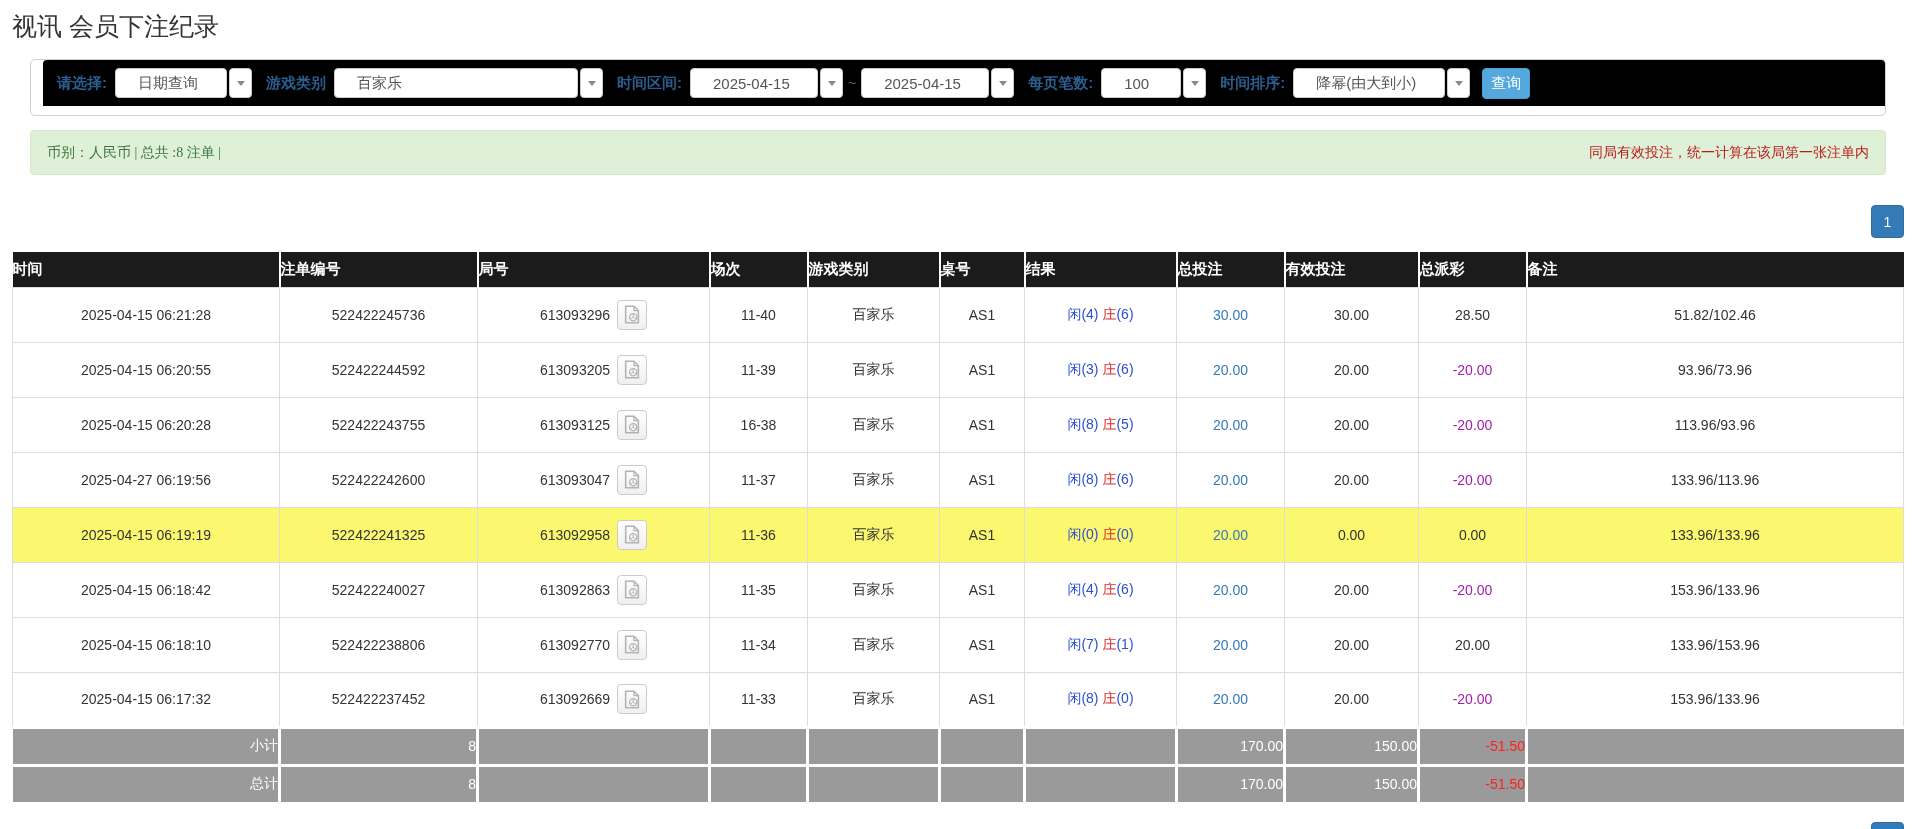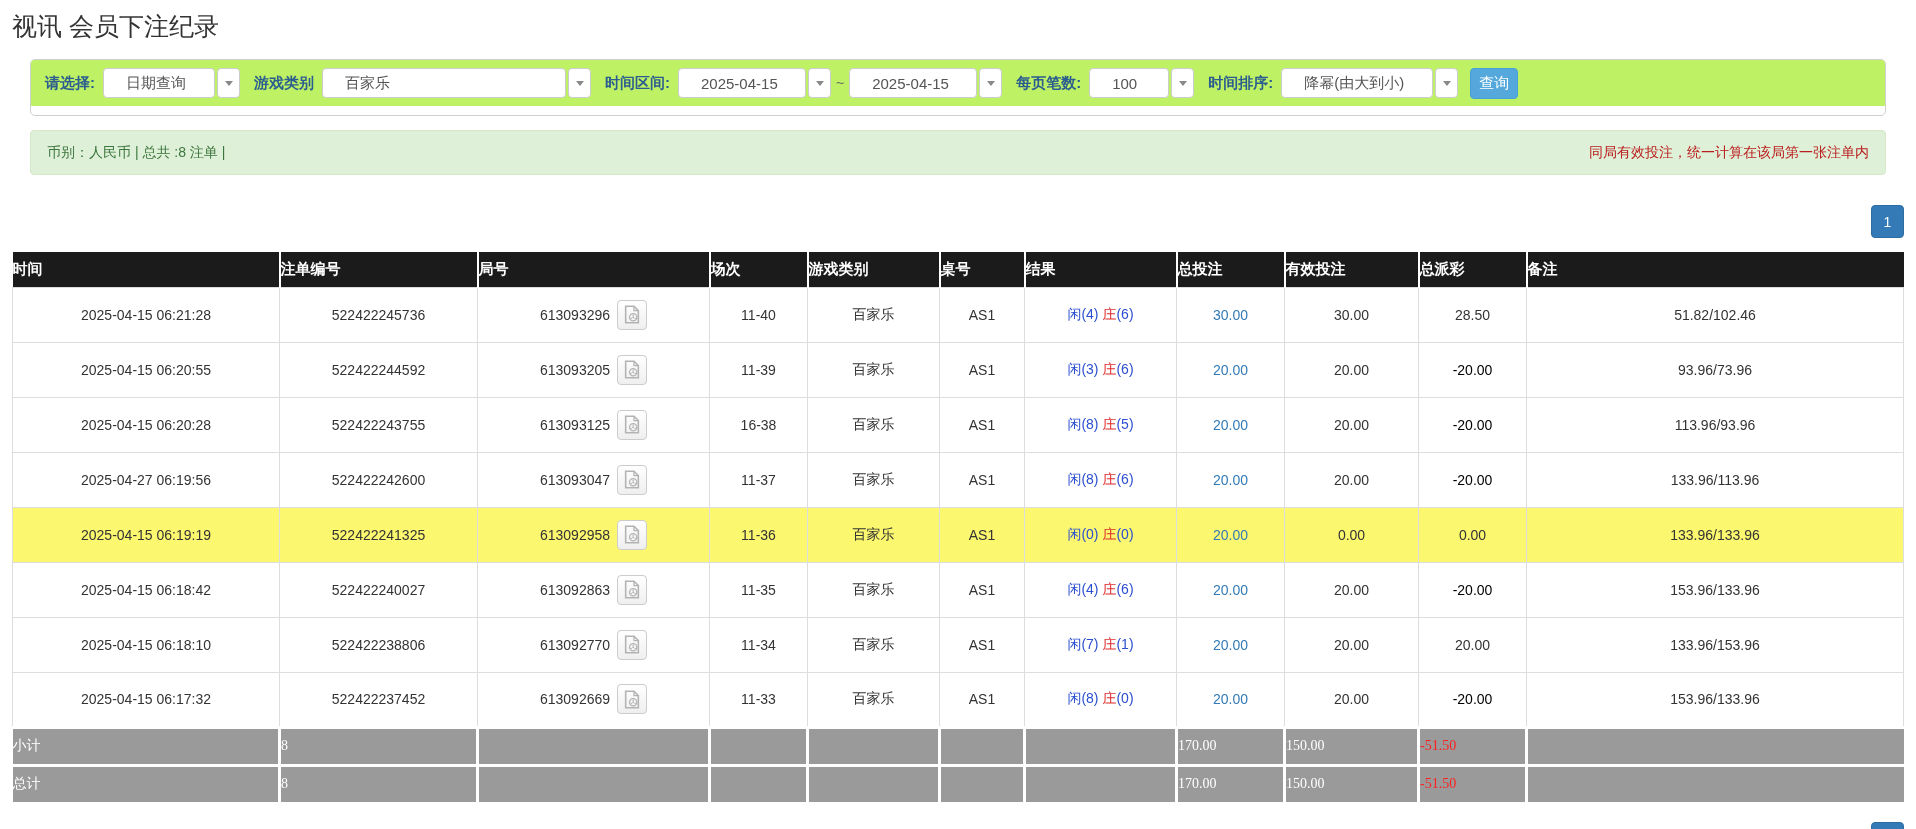--- a/index.html
+++ b/index.html
@@ -4,39 +4,39 @@
 <style>
   * { box-sizing: border-box; margin: 0; padding: 0; }
   html,body { width:1916px; height:829px; overflow:hidden; background:#fff;
     font-family:"Liberation Sans","DejaVu Sans",sans-serif; }
 
   .page-title { margin:10px 0 0 12px; font-size:25px; font-weight:500; color:#333; }
 
   
   .filter-panel { margin:16px 30px 0; border:1px solid #cfcfcf; border-radius:5px;
     padding-bottom:9px; background:#fff; }
-  .filter-bar { background:#bef264; border-radius:4px 4px 0 0; height:46px;
-    display:flex; align-items:center; padding:0 12px; }
+  .filter-bar { background:#000000; border-radius:4px 4px 0 0; height:46px;
+    display:flex; align-items:center; padding:0 12px;margin-left:12px; }
   .f-label { font-weight:bold; color:#2c5d8f; font-size:15px; margin:0 8px 0 14px; white-space:nowrap; }
   .f-label.first { margin-left:2px; }
   .sel-group { display:inline-flex; align-items:stretch; gap:2px; }
   .sel-box { display:inline-flex; align-items:center; background:#fff; border:1px solid #ccc;
     border-radius:4px; height:30px; padding:0 22px; font-size:15px; color:#555; white-space:nowrap; }
   .caret-box { display:inline-flex; align-items:center; justify-content:center; width:23px; height:30px;
     background:#fff; border:1px solid #ccc; border-radius:4px; }
   .caret { width:0; height:0; border-left:4px solid transparent; border-right:4px solid transparent;
     border-top:5px solid #888; }
   .tilde { color:#666; font-size:14px; margin:0 5px; }
   .search-btn { margin-left:12px; width:48px; height:31px; background:#55a8dc; border:1px solid #479fd6;
     border-radius:4px; color:#fff; font-size:15px; cursor:pointer;
     font-family:"Liberation Sans","DejaVu Sans",sans-serif; }
 
   
   .alert-success { margin:14px 30px 0; background:#dff0d8; border:1px solid #d6e9c6; border-radius:4px;
-    height:45px; display:flex; align-items:center; justify-content:space-between; padding:0 16px; }
+    height:45px; display:flex; align-items:center; justify-content:space-between; padding:0 16px;font-family:Liberation Serif, serif; }
   .alert-left { color:#3c763d; font-size:14px; }
   .alert-right { color:#b91c1c; font-size:14px; }
 
   
   .pager { margin:0 12px; text-align:right; }
   .pager.top { margin-top:30px; height:33px; }
   .pager.bottom { margin-top:17px; height:33px; }
   .page-btn { width:33px; height:33px; background:#337ab7; border:1px solid #2e6da4; border-radius:4px;
     color:#fff; font-size:14px; cursor:pointer; font-family:"Liberation Sans","DejaVu Sans",sans-serif; }
 
@@ -45,28 +45,28 @@
   table { width:1892px; table-layout:fixed; border-collapse:collapse; }
   thead th { background:#1b1b1b; color:#fff; font-size:15px; font-weight:bold; height:35px;
     text-align:left; border-right:2px solid #fff; }
   thead th:last-child { border-right:none; }
   tbody.rows td { height:55px; background:#fff; border:1px solid #ddd; text-align:center;
     font-size:14px; color:#333; }
   tbody.rows tr.highlight td { background:#fbf76f; }
   .res-blue { color:#2b4fd0; }
   .res-red { color:#e02b2b; }
   .bet-link { color:#337ab7; text-decoration:none; cursor:pointer; }
-  .payout.neg { color:#000000; }
+  .payout.neg { color:#a21caf; }
   .video-btn { display:inline-flex; align-items:center; justify-content:center; width:30px; height:30px;
     margin-left:7px; vertical-align:middle; background:linear-gradient(#ffffff,#efefef);
     border:1px solid #ccc; border-radius:4px; cursor:pointer; }
   .round-num { vertical-align:middle; }
 
-  tbody.foot td { height:38px; background:#9a9a9a; color:#fff; font-size:14px; text-align:left;
-    border:3px solid #fff; border-left:none;font-family:Liberation Serif, serif; }
+  tbody.foot td { height:38px; background:#9a9a9a; color:#fff; font-size:14px; text-align:right;
+    border:3px solid #fff; border-left:none; }
   tbody.foot td:last-child { border-right:none; }
   tbody.foot td .payout.neg { color:#ff2020; }
 </style>
 </head>
 <body>
 
 <h1 class="page-title">视讯 会员下注纪录</h1>
 
 <div class="filter-panel">
   <div class="filter-bar">

